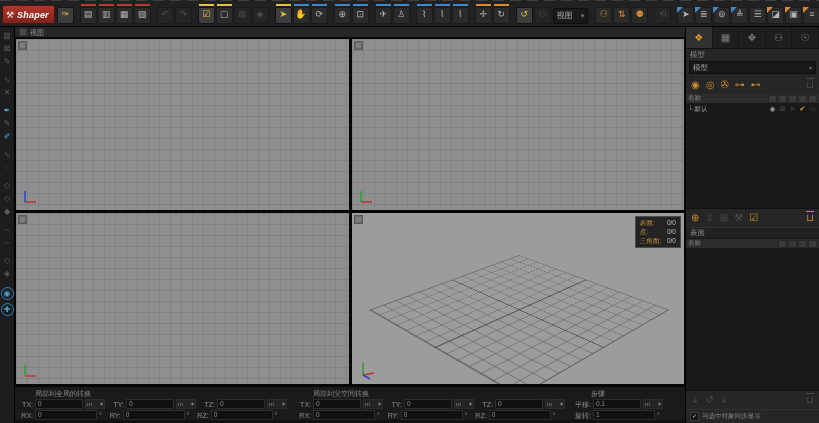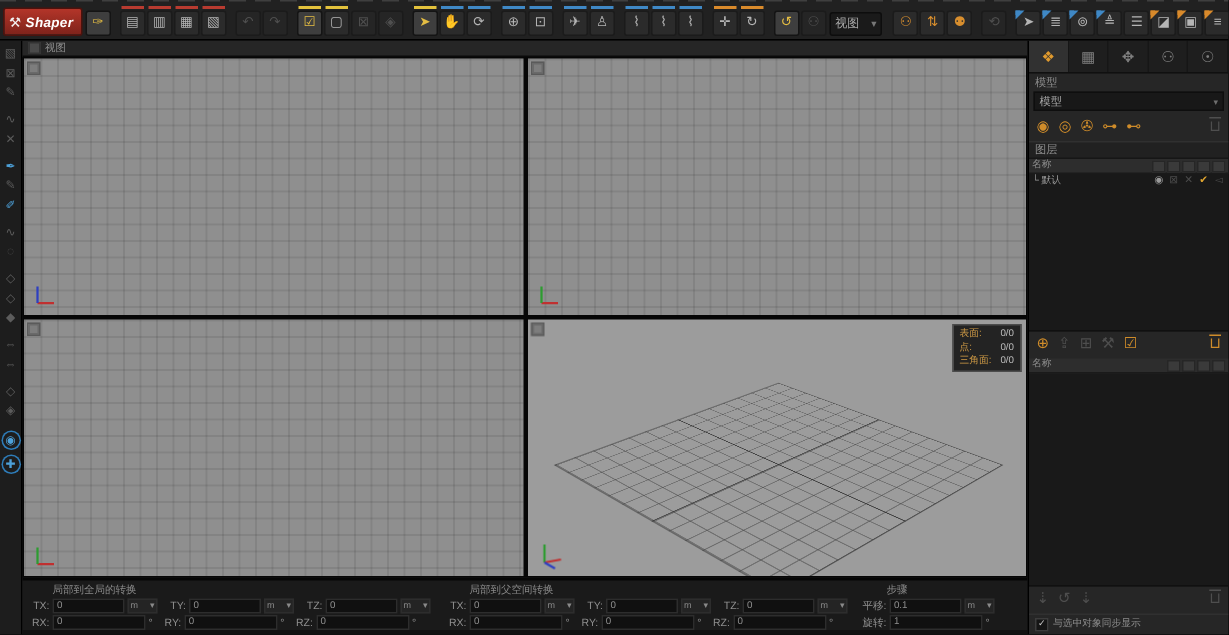--- a/index.html
+++ b/index.html
@@ -381,21 +381,20 @@
       </div>
       <div class="rp-icons" id="rp-model-icons">
           <i class="rp-ic">◉</i>
           <i class="rp-ic">◎</i>
           <i class="rp-ic">✇</i>
           <i class="rp-ic">⊶</i>
           <i class="rp-ic">⊷</i>
           <i class="rp-ic trash dim">⊔</i>
         </div>
 
-      <div class="rp-sechdr">图层</div>
       <div class="rp-listhdr" id="rp-layer-hdr">
         <span class="nm">名称</span>
       <span class="colbox"></span>
           <span class="colbox"></span>
           <span class="colbox"></span>
           <span class="colbox"></span>
           <span class="colbox"></span>
         </div>
       <div id="rp-layer-rows">
           <div class="layer-row">
@@ -410,20 +409,21 @@
       <div class="rp-list"></div>
 
       <div class="rp-icons" id="rp-surface-icons">
           <i class="rp-ic">⊕</i>
           <i class="rp-ic dim">⇪</i>
           <i class="rp-ic dim">⊞</i>
           <i class="rp-ic dim">⚒</i>
           <i class="rp-ic">☑</i>
           <i class="rp-ic trash">⊔</i>
         </div>
+      <div class="rp-sechdr">表面</div>
       <div class="rp-listhdr" id="rp-surface-hdr">
         <span class="nm">名称</span>
       <span class="colbox"></span>
           <span class="colbox"></span>
           <span class="colbox"></span>
           <span class="colbox"></span>
         </div>
       <div class="rp-list tall"></div>
 
       <div class="rp-icons" id="rp-bottom-icons">

